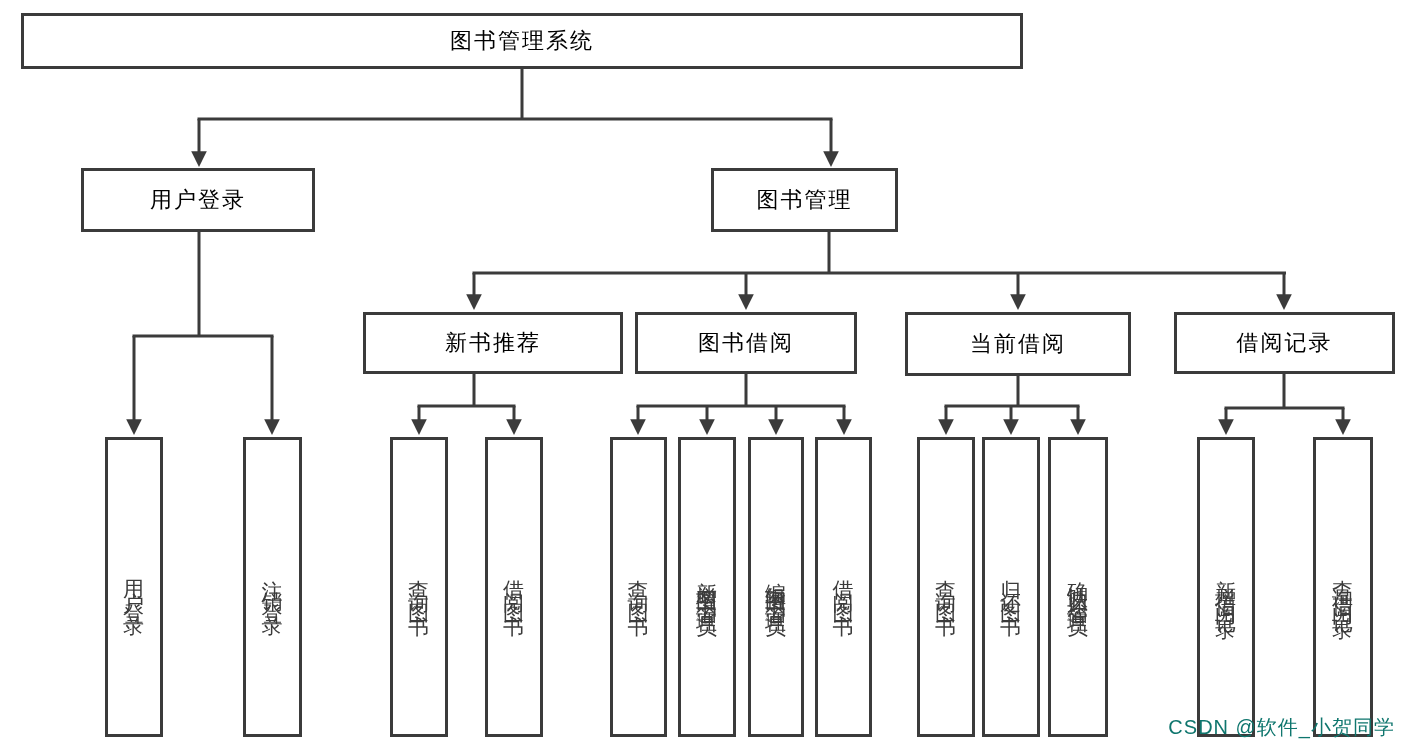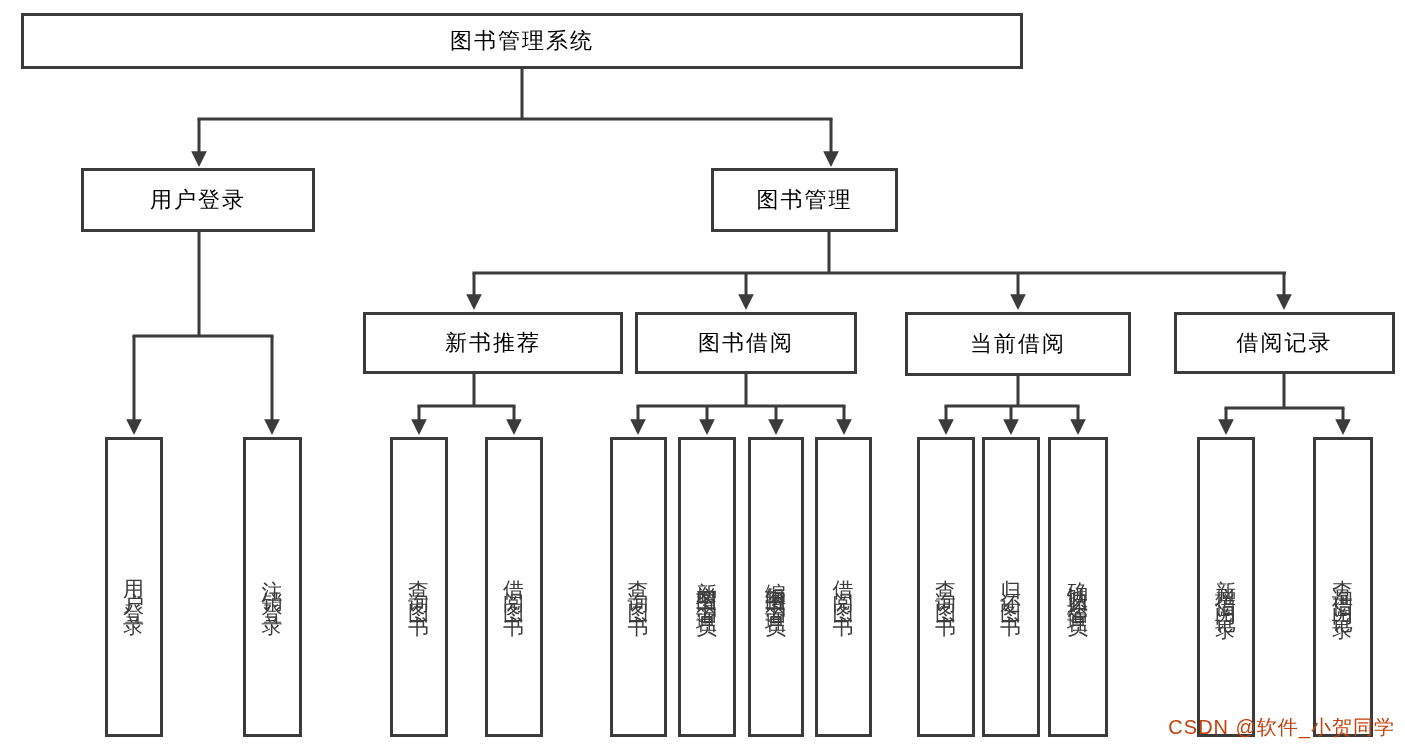--- a/index.html
+++ b/index.html
@@ -41,21 +41,21 @@
     line-height: 1;
     white-space: nowrap;
   }
   .v-label.ls6 { letter-spacing: 8px; }
   .v-label.ls9 { letter-spacing: 5px; }
   .watermark {
     position: absolute;
     right: 10px;
     bottom: 6px;
     font-size: 20px;
-    color: #c2410c;
+    color: #0f766e;
     letter-spacing: 1px;
     z-index: 5;
     white-space: nowrap;
   }
 </style>
 </head>
 <body>
 
 <div class="canvas">
 

